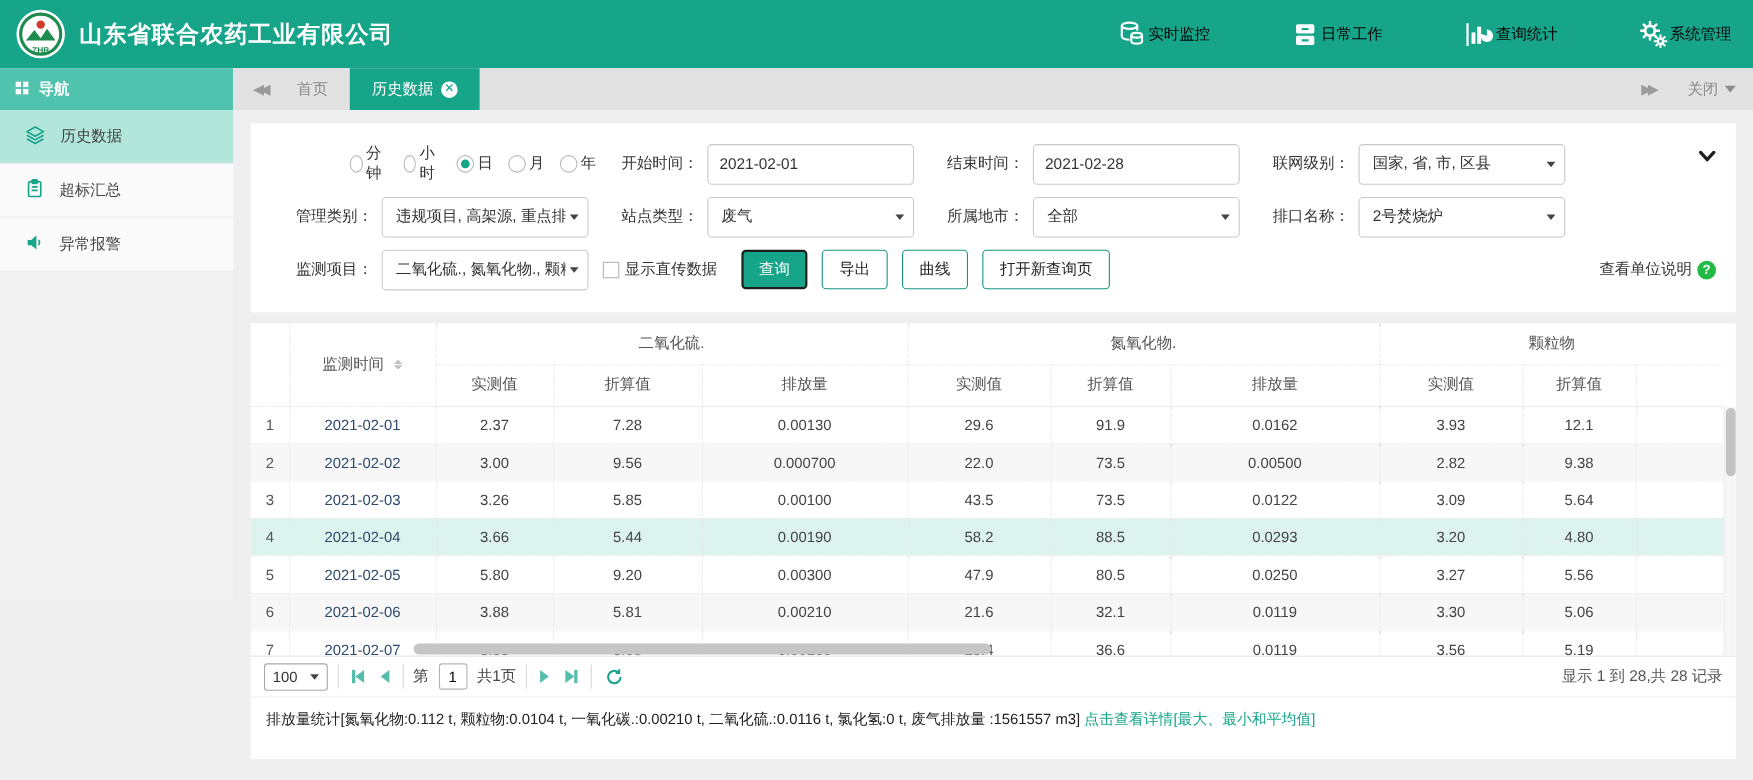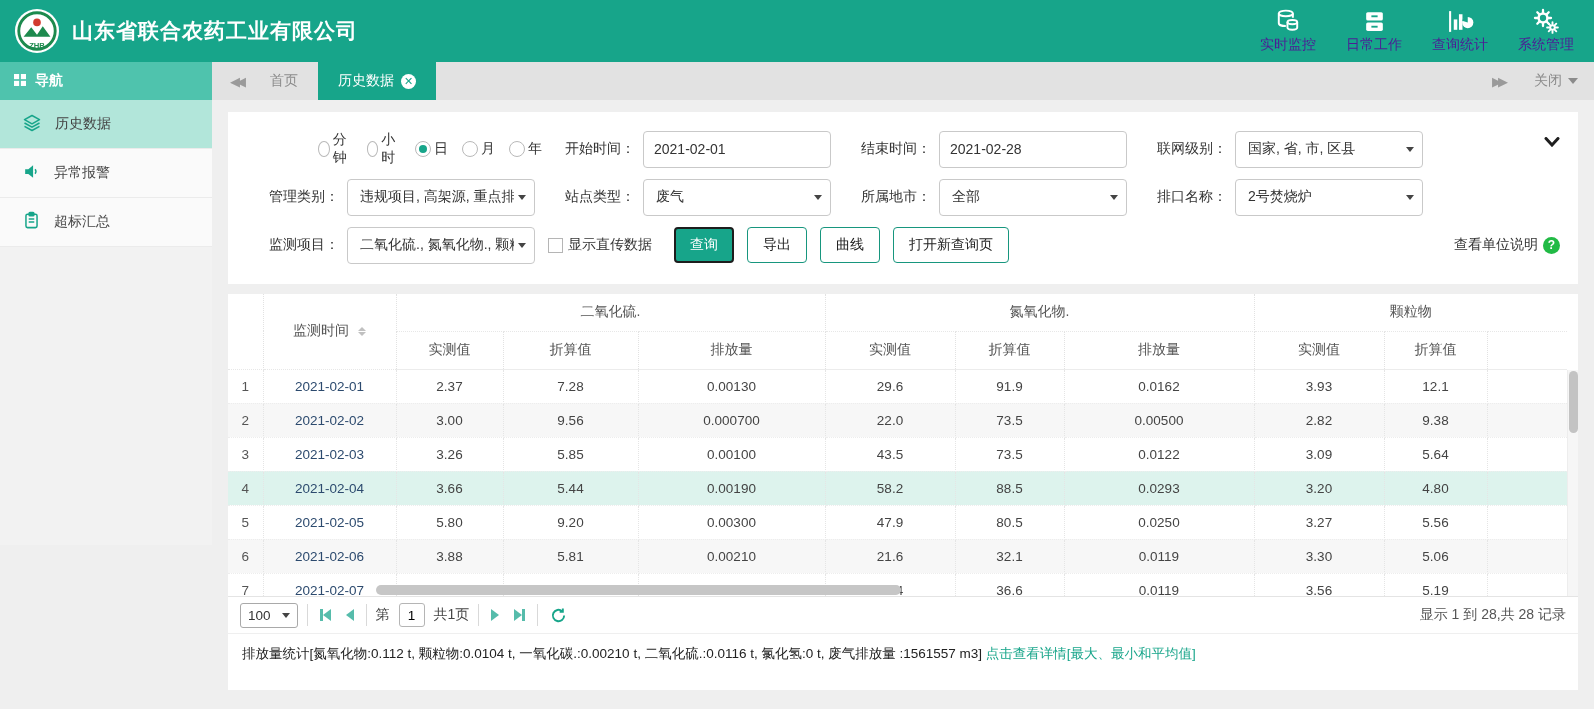--- a/index.html
+++ b/index.html
@@ -4,21 +4,21 @@
 <style>
   * { box-sizing: border-box; margin: 0; padding: 0; }
   html,body { width:1594px; height:709px; overflow:hidden; }
   body { font-family:"Liberation Sans","DejaVu Sans",sans-serif; background:#efefef; font-size:14px; color:#333; }
 
   
   .app-header { height:62px; background:#17a58a; display:flex; align-items:center; padding:0 20px 0 14px; }
   .logo { width:46px; height:46px; flex:0 0 auto; }
   .app-title { color:#fff; font-size:21px; font-weight:bold; margin-left:12px; letter-spacing:1px; }
   .top-nav { margin-left:auto; display:flex; gap:30px; }
-  .top-nav-item { display:flex; flex-direction:column; align-items:center; gap:2px; color:#4c1d95; cursor:pointer; }
+  .top-nav-item { display:flex; flex-direction:row; align-items:center; gap:2px; color:#000000; cursor:pointer;margin-left:44px; }
   .top-nav-item .icn { height:26px; display:flex; align-items:flex-end; }
   .top-nav-item .lbl { font-size:14px; }
 
   
   .main { display:flex; height:483px; }
   .sidebar { width:212px; background:#f2f2f2; flex:0 0 auto; }
   .sidebar-header { height:38px; background:#4fc3ad; color:#fff; font-weight:bold; font-size:14px; display:flex; align-items:center; gap:9px; padding:0 14px; }
   .side-item { height:49px; display:flex; align-items:center; gap:13px; padding:0 22px; background:#fafafa; border-bottom:1px solid #ebebeb; color:#444; font-size:14px; cursor:pointer; }
   .side-item.active { background:#b2e6da; }
   .content { flex:1; display:flex; flex-direction:column; min-width:0; }
@@ -181,36 +181,36 @@
         <svg viewBox="0 0 24 24" width="20" height="20" fill="none" stroke="#17a58a" stroke-width="1.8" stroke-linejoin="round">
           <path d="M12 3 L21 8 12 13 3 8 Z"></path>
             <path d="M3 12 L12 17 21 12"></path>
             <path d="M3 16 L12 21 21 16"></path>
         </svg>
       </span>
       <span>历史数据</span>
     </div>
     <div class="side-item">
       <span>
-        <svg viewBox="0 0 24 24" width="19" height="19">
-          <path d="M4 9v6h4l6 5V4L8 9H4z" fill="#17a58a"></path>
-            <path d="M16.5 9.2a4.4 4.4 0 0 1 0 5.6" stroke="#17a58a" stroke-width="1.8" fill="none"></path>
-        </svg>
-      </span>
-      <span>异常报警</span>
-    </div>
-    <div class="side-item">
-      <span>
         <svg viewBox="0 0 24 24" width="19" height="19" fill="none" stroke="#17a58a" stroke-width="1.9">
           <rect x="5" y="4" width="14" height="17" rx="2"></rect>
             <rect x="9" y="2" width="6" height="4" rx="1" fill="#17a58a"></rect>
             <path d="M8.5 10h7M8.5 14h7"></path>
         </svg>
       </span>
       <span>超标汇总</span>
+    </div>
+    <div class="side-item">
+      <span>
+        <svg viewBox="0 0 24 24" width="19" height="19">
+          <path d="M4 9v6h4l6 5V4L8 9H4z" fill="#17a58a"></path>
+            <path d="M16.5 9.2a4.4 4.4 0 0 1 0 5.6" stroke="#17a58a" stroke-width="1.8" fill="none"></path>
+        </svg>
+      </span>
+      <span>异常报警</span>
     </div>
   </aside>
 
   <section class="content">
     <div class="tabbar">
       <span class="tab-scroll">◀◀</span>
       <div class="tab">
         <span>首页</span>
       </div>
       <div class="tab active">

